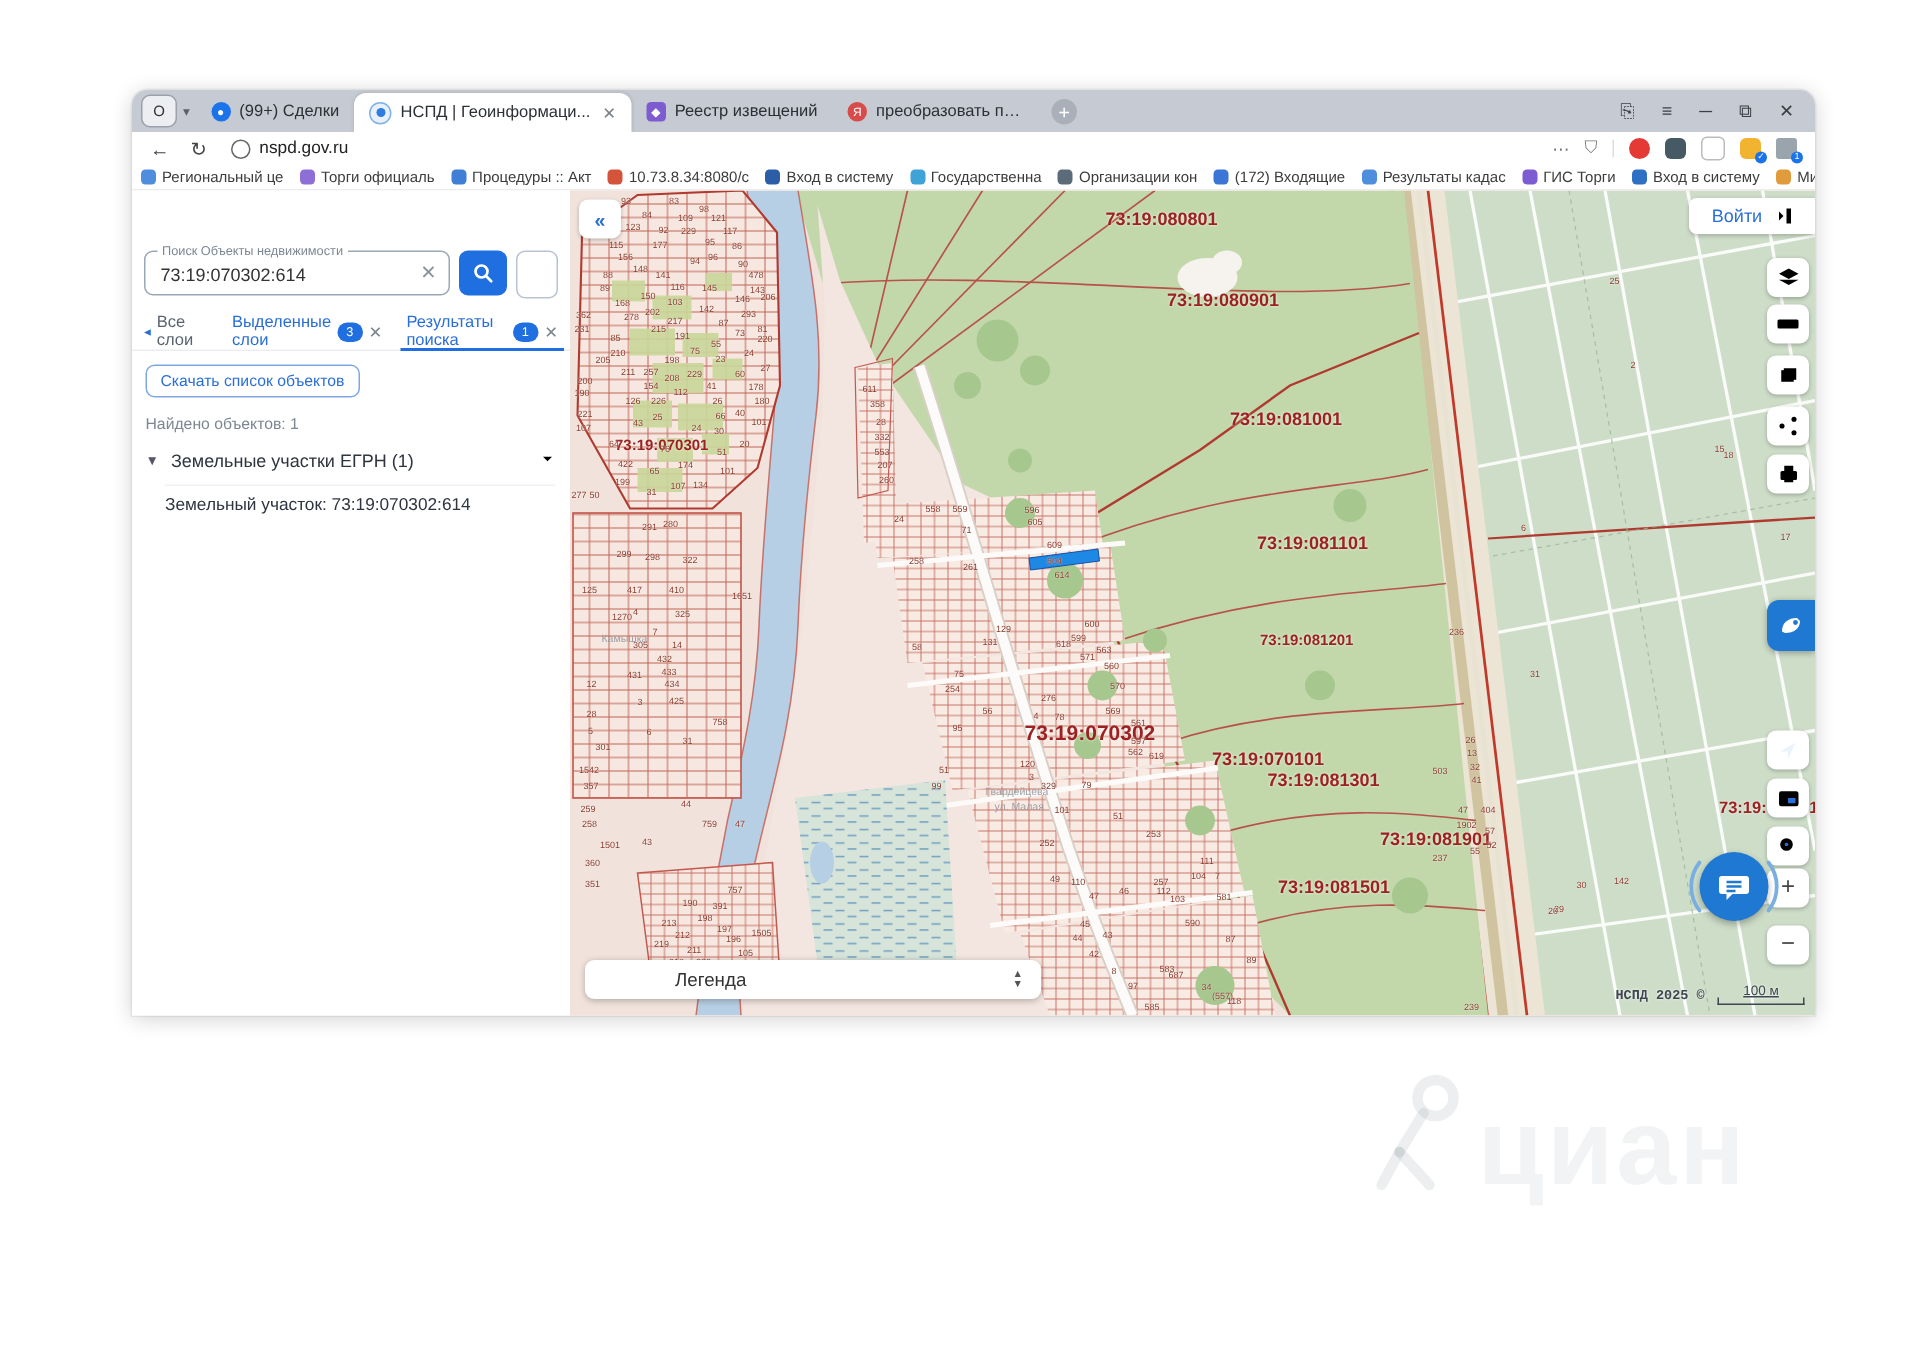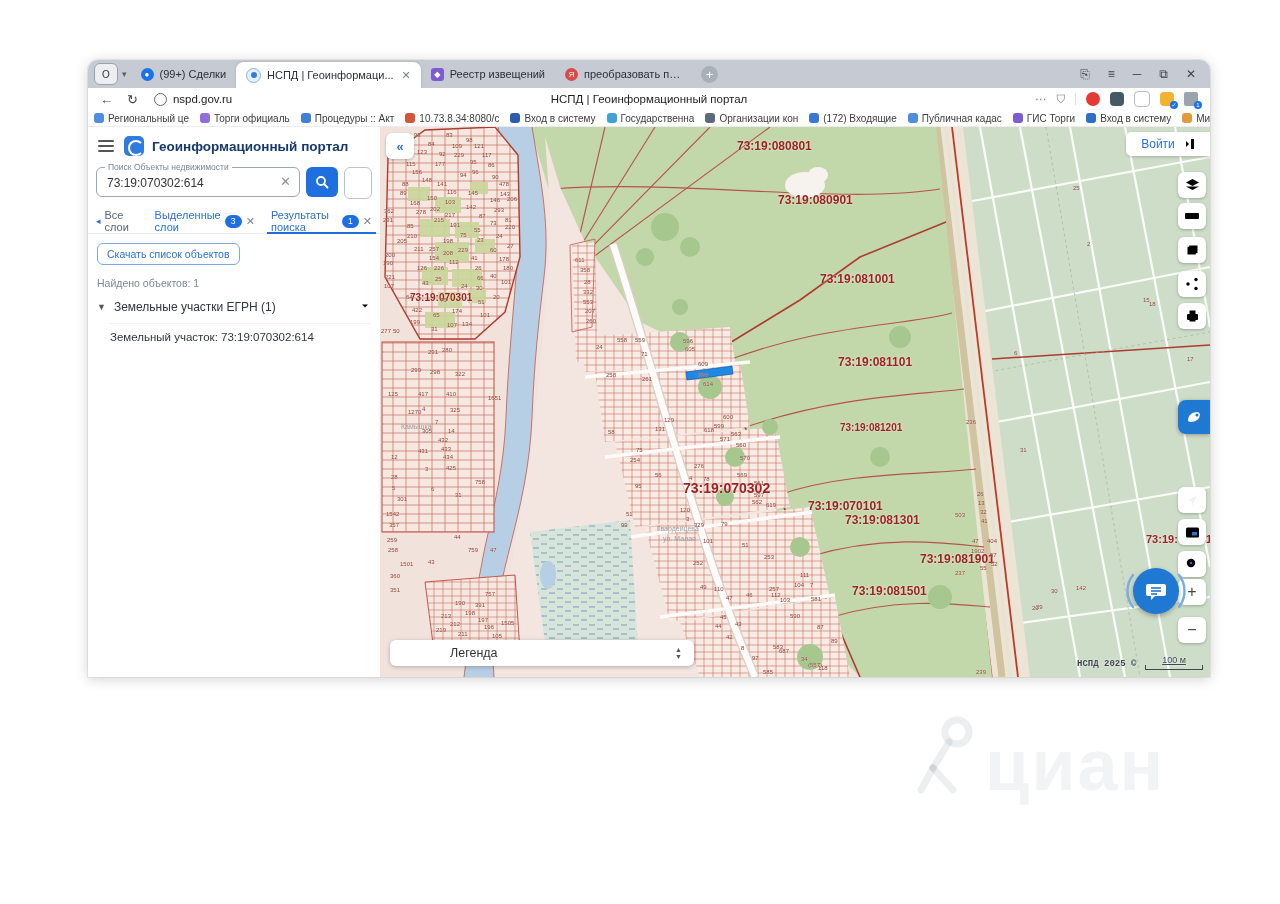--- a/index.html
+++ b/index.html
@@ -146,21 +146,20 @@
     </div>
   </div>
 
   <div id="addrbar">
     <span class="nav">←</span>
     <span class="nav">↻</span>
     <span class="urlzone">
       <span class="siteico"></span>
       <span>nspd.gov.ru</span>
     </span>
-    <span class="pagetitle">НСПД | Геоинформационный портал</span>
     <div class="addr-right">
       <span style="color:#777">⋯</span>
       <span style="color:#777">⛉</span>
       <span style="width:1px;height:12px;background:#ddd"></span>
       <span class="ext" style="background:#e53935;border-radius:50%"></span>
       <span class="ext" style="background:#455a64"></span>
       <span class="ext" style="background:#fff;border:1px solid #bbb"></span>
       <span class="ext" style="background:#f2b430">
           <span class="badge">✓</span>
         </span>
@@ -198,48 +197,39 @@
       <span class="bm">
         <span class="ico" style="background: rgb(91, 107, 122);"></span>
         <span>Организации кон</span>
       </span>
       <span class="bm">
         <span class="ico" style="background: rgb(59, 118, 214);"></span>
         <span>(172) Входящие</span>
       </span>
       <span class="bm">
         <span class="ico" style="background: rgb(79, 142, 220);"></span>
-        <span>Публичная кадас</span>
+        <span>Результаты кадас</span>
       </span>
       <span class="bm">
         <span class="ico" style="background: rgb(125, 91, 208);"></span>
         <span>ГИС Торги</span>
       </span>
       <span class="bm">
         <span class="ico" style="background: rgb(47, 111, 196);"></span>
         <span>Вход в систему</span>
       </span>
       <span class="bm">
         <span class="ico" style="background: rgb(224, 155, 61);"></span>
         <span>Министерство и</span>
       </span>
     </div>
 
   <div id="content">
 
     <div id="sidebar">
-      <div class="sb-head">
-        <div class="burger">
-            <i></i>
-            <i></i>
-            <i></i>
-          </div>
-        <div class="applogo"></div>
-        <div class="apptitle">Геоинформационный портал</div>
-      </div>
       <div class="searchrow">
         <div class="sfield">
           <span class="flabel">Поиск Объекты недвижимости</span>
           <input value="73:19:070302:614" style="">
           <span class="clear">✕</span>
         </div>
         <div class="btn-search">
           <svg width="14" height="14" viewBox="0 0 14 14">
               <circle cx="6" cy="6" r="4" fill="none" stroke="#fff" stroke-width="1.8"></circle>
               <line x1="9" y1="9" x2="12.5" y2="12.5" stroke="#fff" stroke-width="1.8" stroke-linecap="round"></line>

